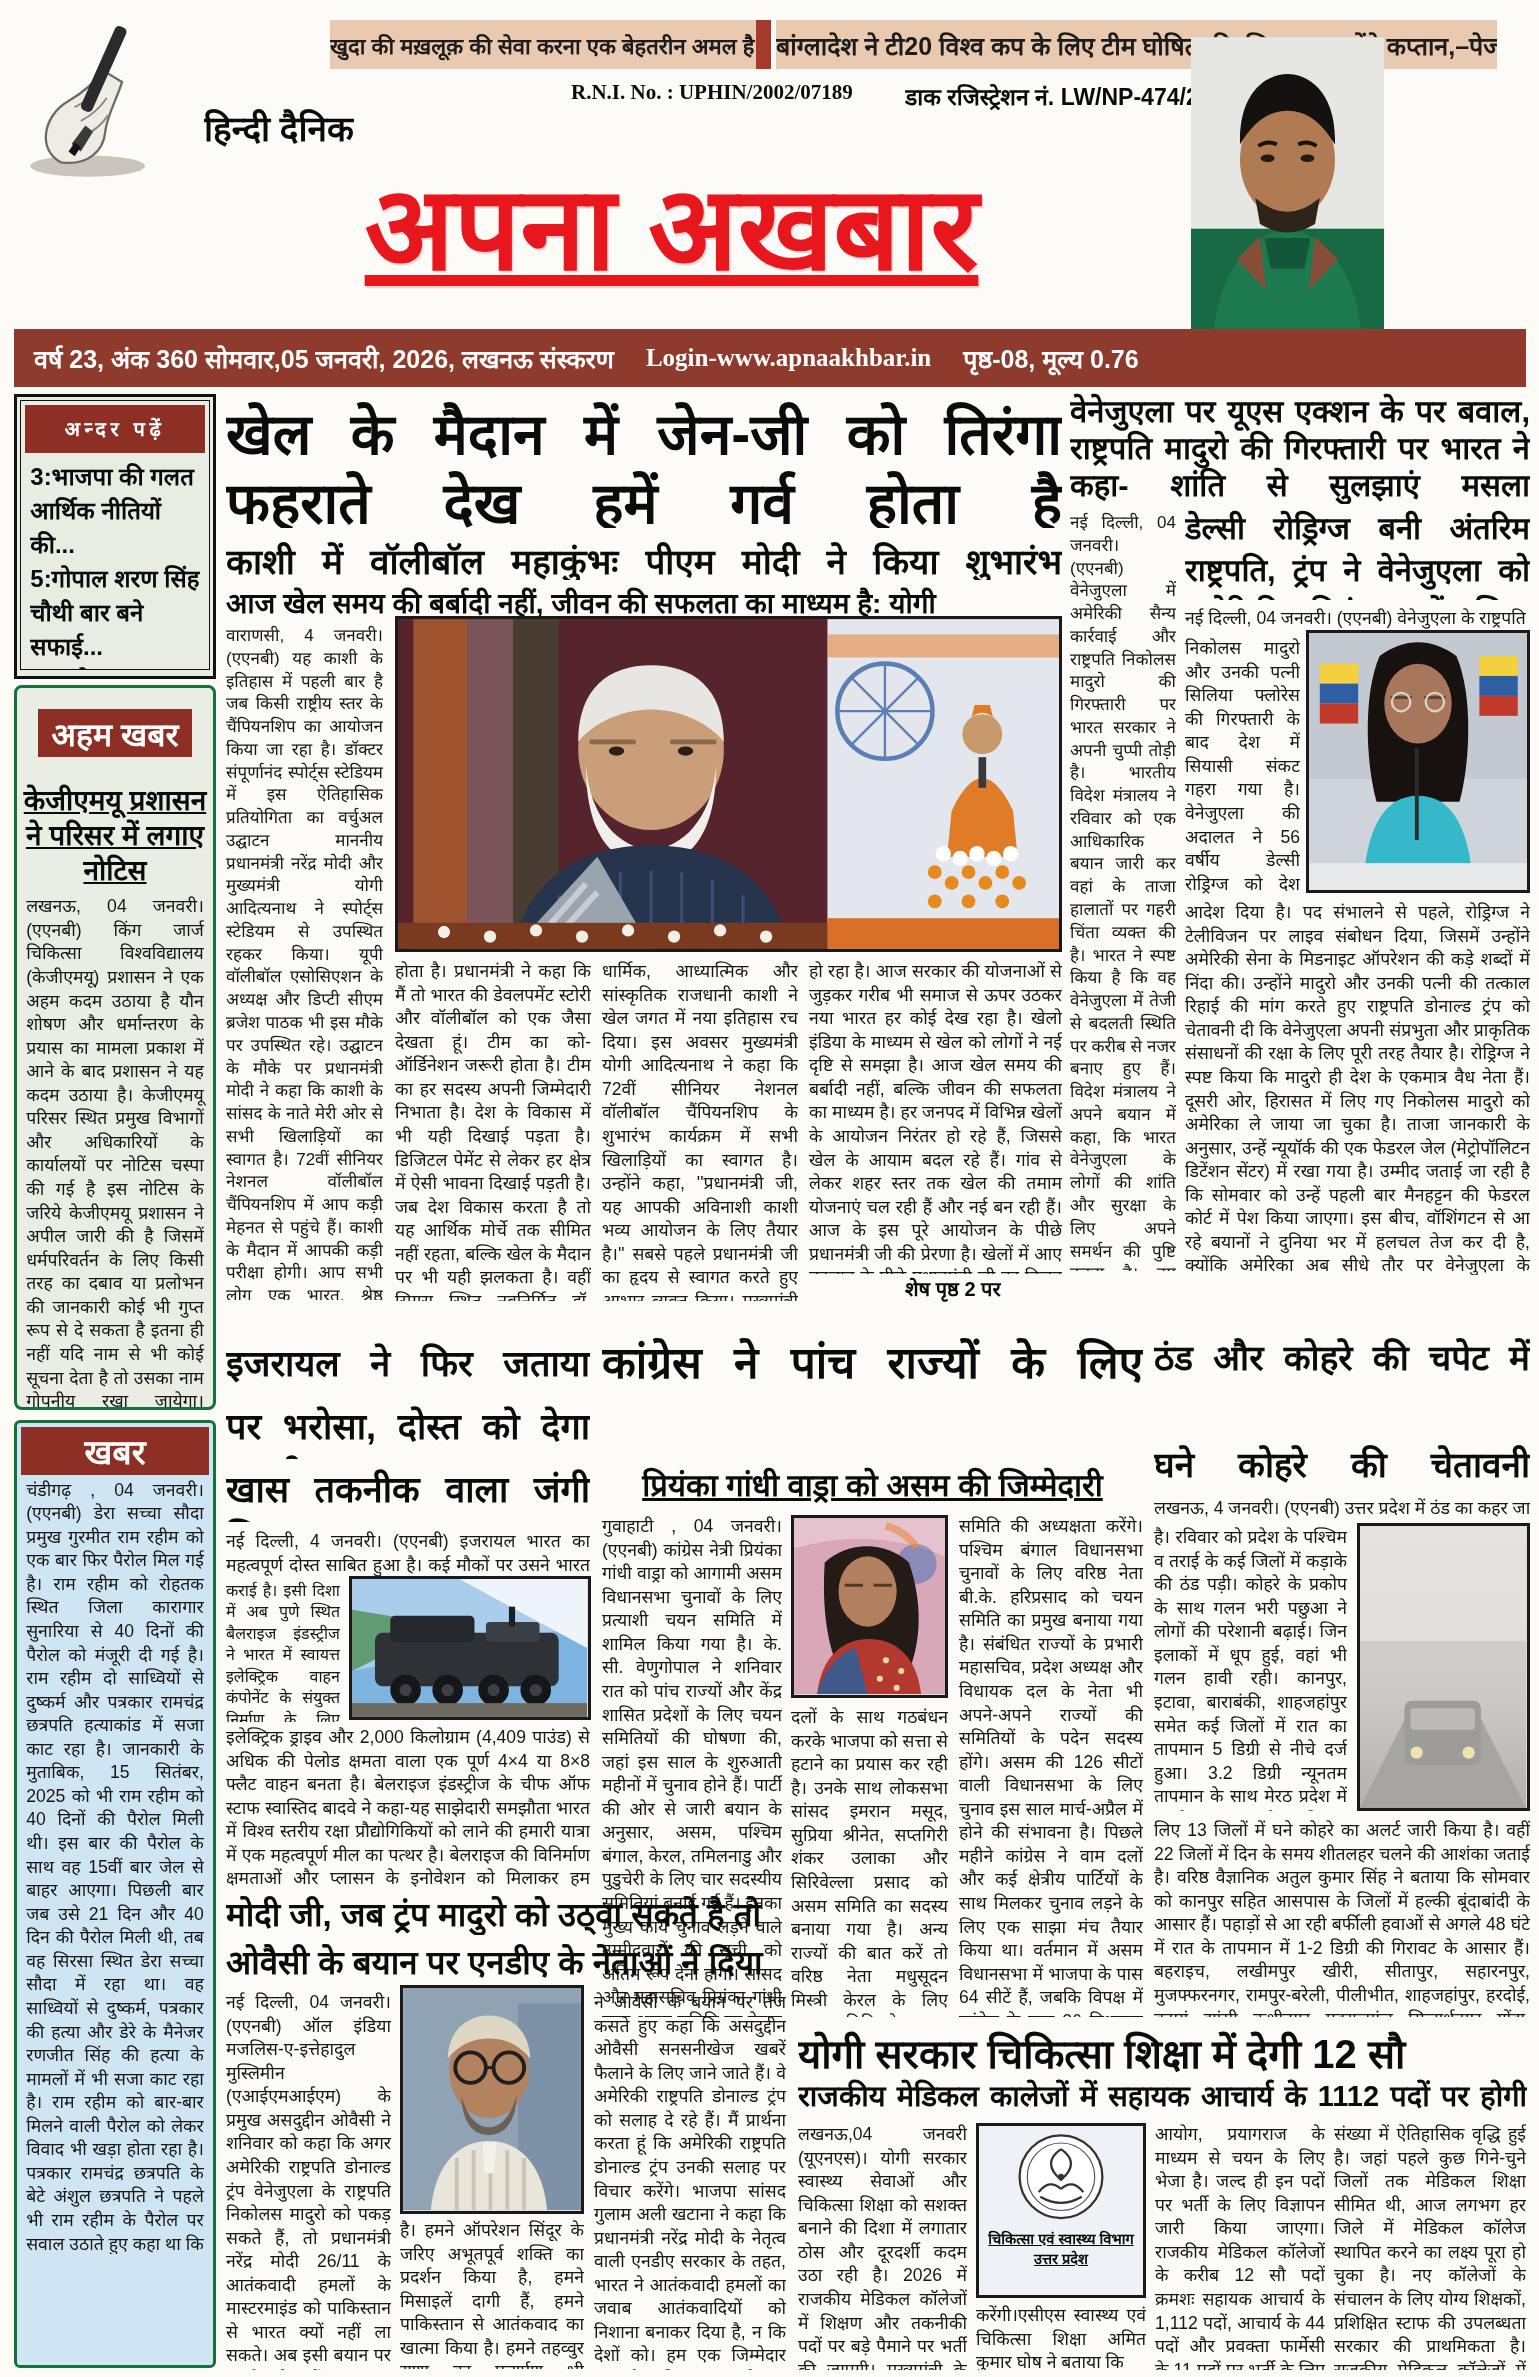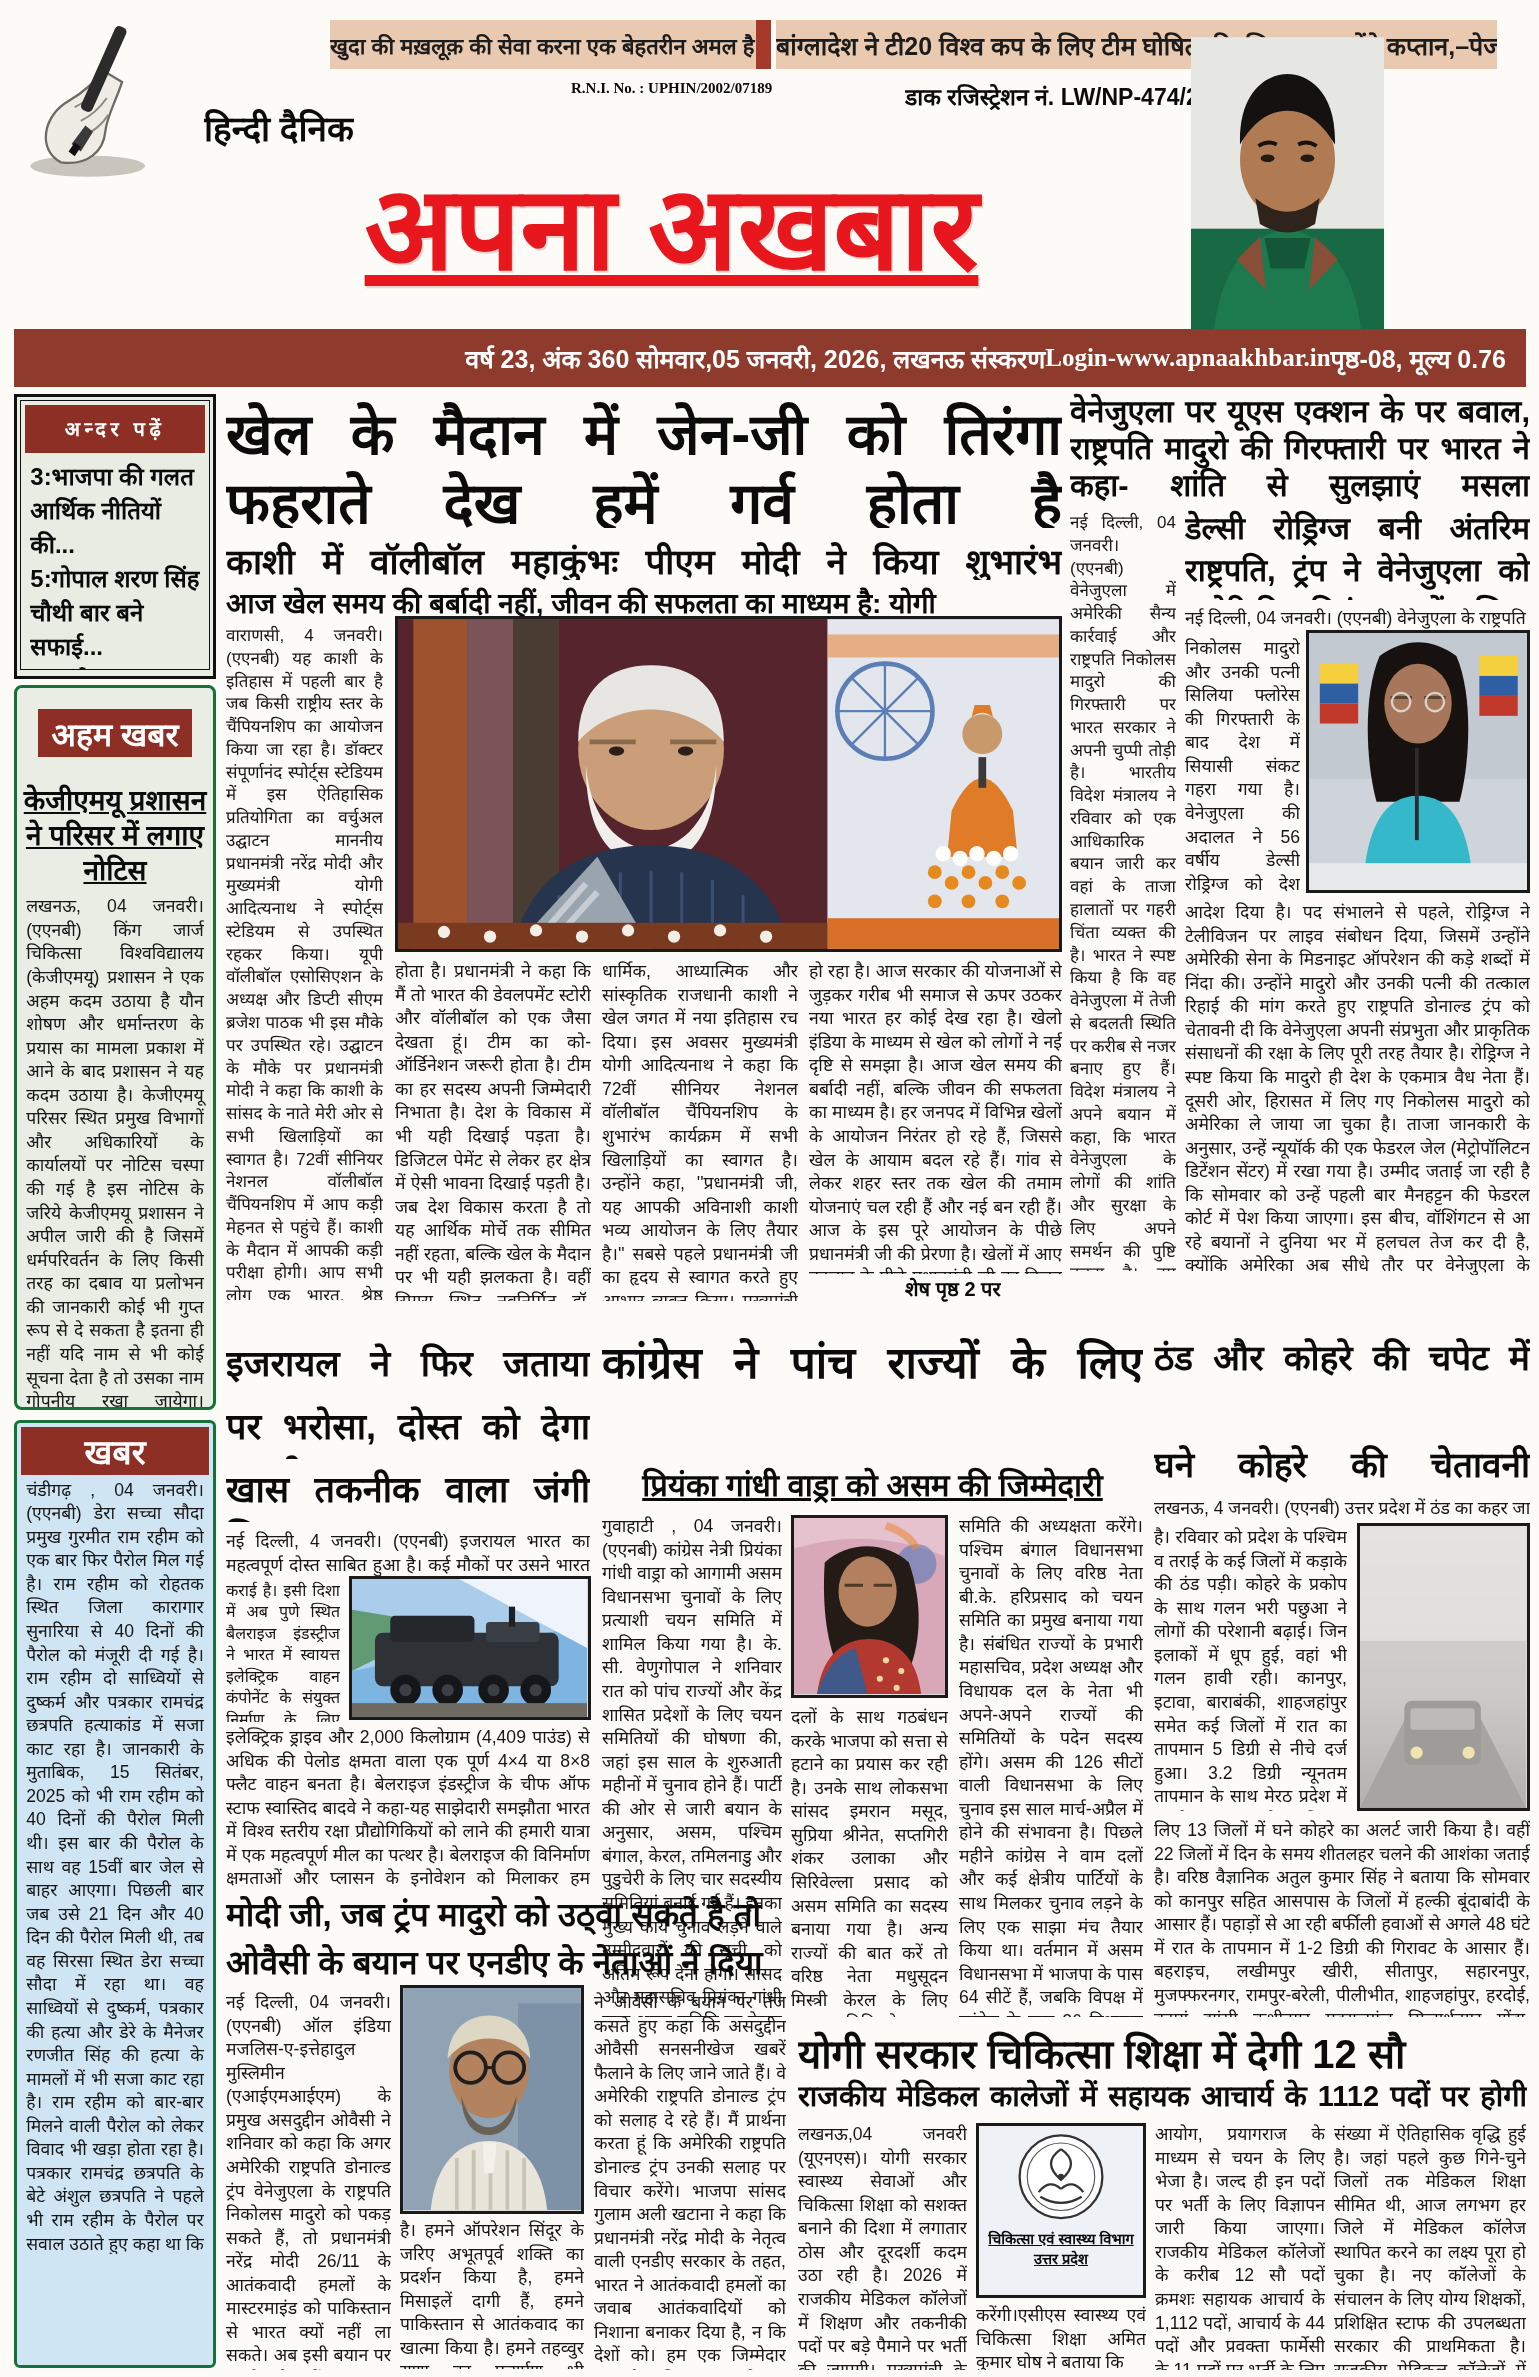--- a/index.html
+++ b/index.html
@@ -11,21 +11,21 @@
   .abs{position:absolute;}
   .bodytxt{font-size:17.6px;line-height:1.34;text-align:justify;color:#161616;overflow:hidden;}
   .bodytxt.small{font-size:17px;}
   .hl{font-weight:800;color:#0b0b0b;overflow:hidden;}
   .spread{text-align:justify;text-align-last:justify;}
   .strip{background:#e9cab1;display:flex;align-items:center;overflow:hidden;}
   .strip .txt{font-weight:800;font-size:24px;color:#1c1c1c;white-space:nowrap;width:100%;text-align:center;}
   .cap{position:absolute;right:0;top:0;bottom:0;width:15.3px;background:#a63a2a;}
   .boxhdr{background:#8e2f26;color:#fff;font-weight:800;text-align:center;display:flex;align-items:center;justify-content:center;overflow:hidden;}
   .photo-frame{border:3.1px solid #1a1a1a;box-sizing:border-box;overflow:hidden;background:#ddd;}
-  .datebar{background:#8e3b2e;color:#fff;display:flex;align-items:center;justify-content:flex-end;font-weight:800;font-size:25px;padding:0 20px;box-sizing:border-box;}
+  .datebar{background:#8e3b2e;color:#fff;display:flex;align-items:center;justify-content:flex-start;font-weight:800;font-size:25px;padding:0 20px;box-sizing:border-box;gap:32px;}
   .ctr{text-align:center;text-decoration:underline;}
   svg{display:block;}
 </style>
 </head>
 <body>
 
 <div id="paper">
 
   <div class="abs" style="left:15.3px;top:9.2px;width:153px;height:175px;">
     <svg width="153" height="175" viewBox="0 0 200 228">
@@ -39,21 +39,21 @@
   </div>
 
   <div class="abs strip" style="left:330px;top:20px;width:441px;height:49px;">
     <div class="txt" style="font-size:22px;">खुदा की मख़लूक़ की सेवा करना एक बेहतरीन अमल है: मौलाना खालिद रशीद–पेज2</div>
     <div class="cap"></div>
   </div>
   <div class="abs strip" style="left:776px;top:20px;width:721px;height:49px;">
     <div class="txt" style="font-size:25px;">बांग्लादेश ने टी20 विश्व कप के लिए टीम घोषित की, लिटन दास होंगे कप्तान,–पेज7</div>
   </div>
 
-  <div class="abs hl" style="left:571px;top:80px;font-size:15px;font-family:'Liberation Serif','DejaVu Serif',serif;">R.N.I. No. : UPHIN/2002/07189</div>
+  <div class="abs hl" style="left:571px;top:80px;font-size:21px;font-family:'Liberation Serif','DejaVu Serif',serif;">R.N.I. No. : UPHIN/2002/07189</div>
   <div class="abs hl" style="left:905px;top:80px;font-size:23px;">डाक रजिस्ट्रेशन नं. LW/NP-474/2010-12</div>
 
   <div class="abs hl" style="left:204px;top:104px;font-size:35px;">हिन्दी दैनिक</div>
 
   <div class="abs hl ctr" style="left:192px;top:150px;width:959px;height:176px;font-size:117px;line-height:1.35;color:#e8161d;text-shadow:1.5px 2.3px 0 #b5443f33;">अपना अखबार</div>
 
   <div class="abs" style="left:1191px;top:37px;width:193px;height:293px;overflow:hidden;">
     <svg width="193" height="293" viewBox="0 0 252 382">
       <rect width="252" height="382" fill="#e6e6e2"></rect>
       <rect y="250" width="252" height="132" fill="#176a43"></rect>

